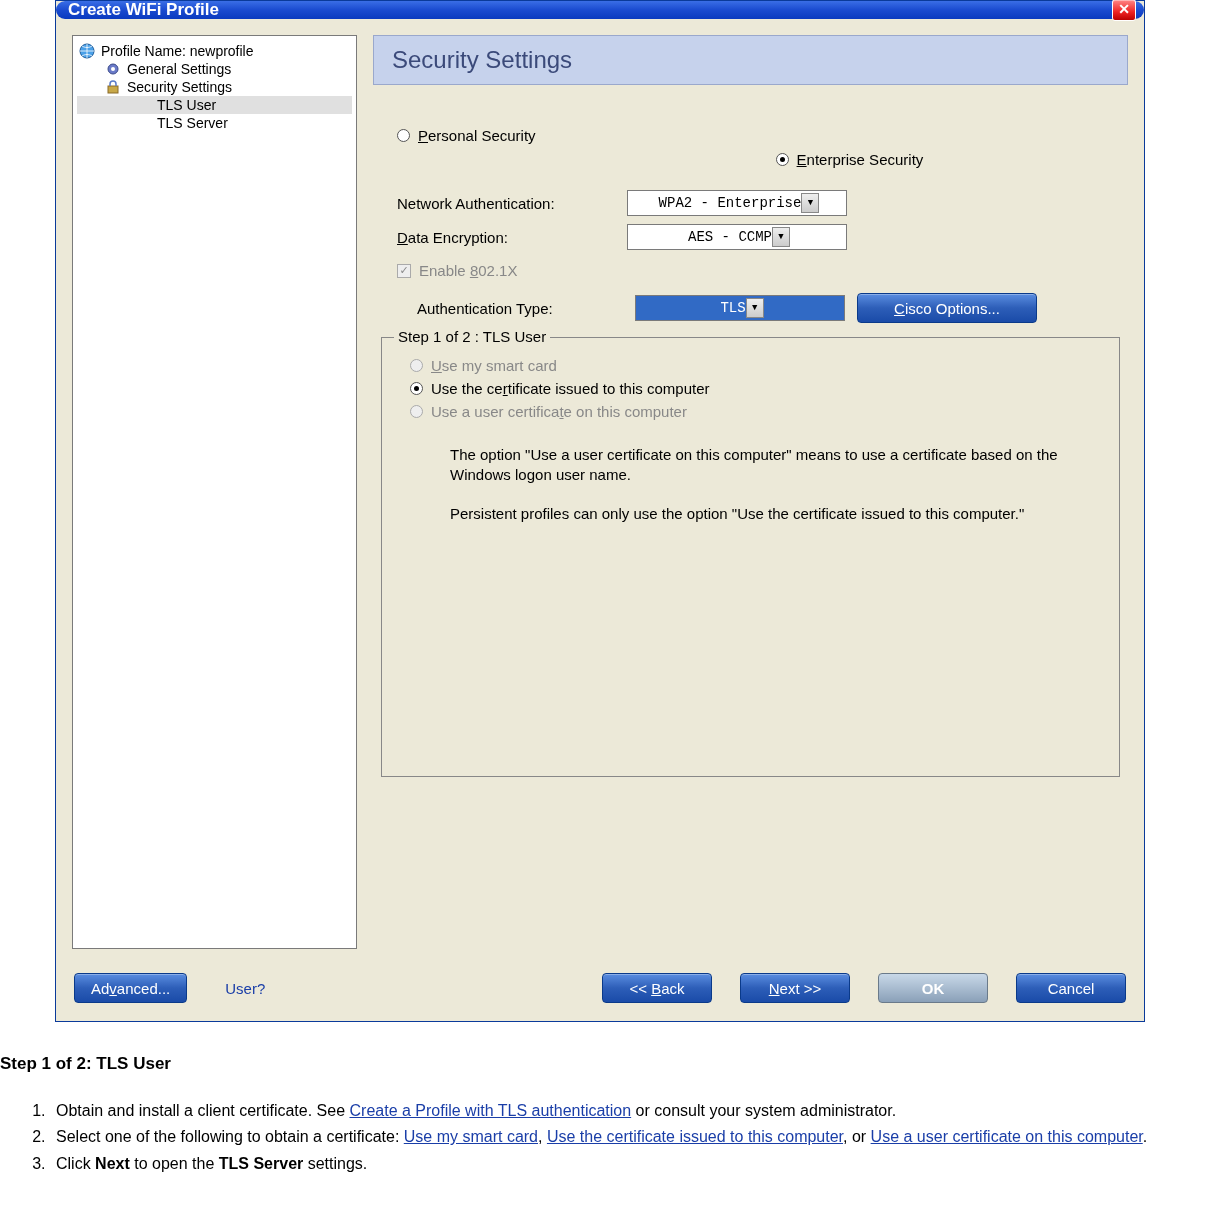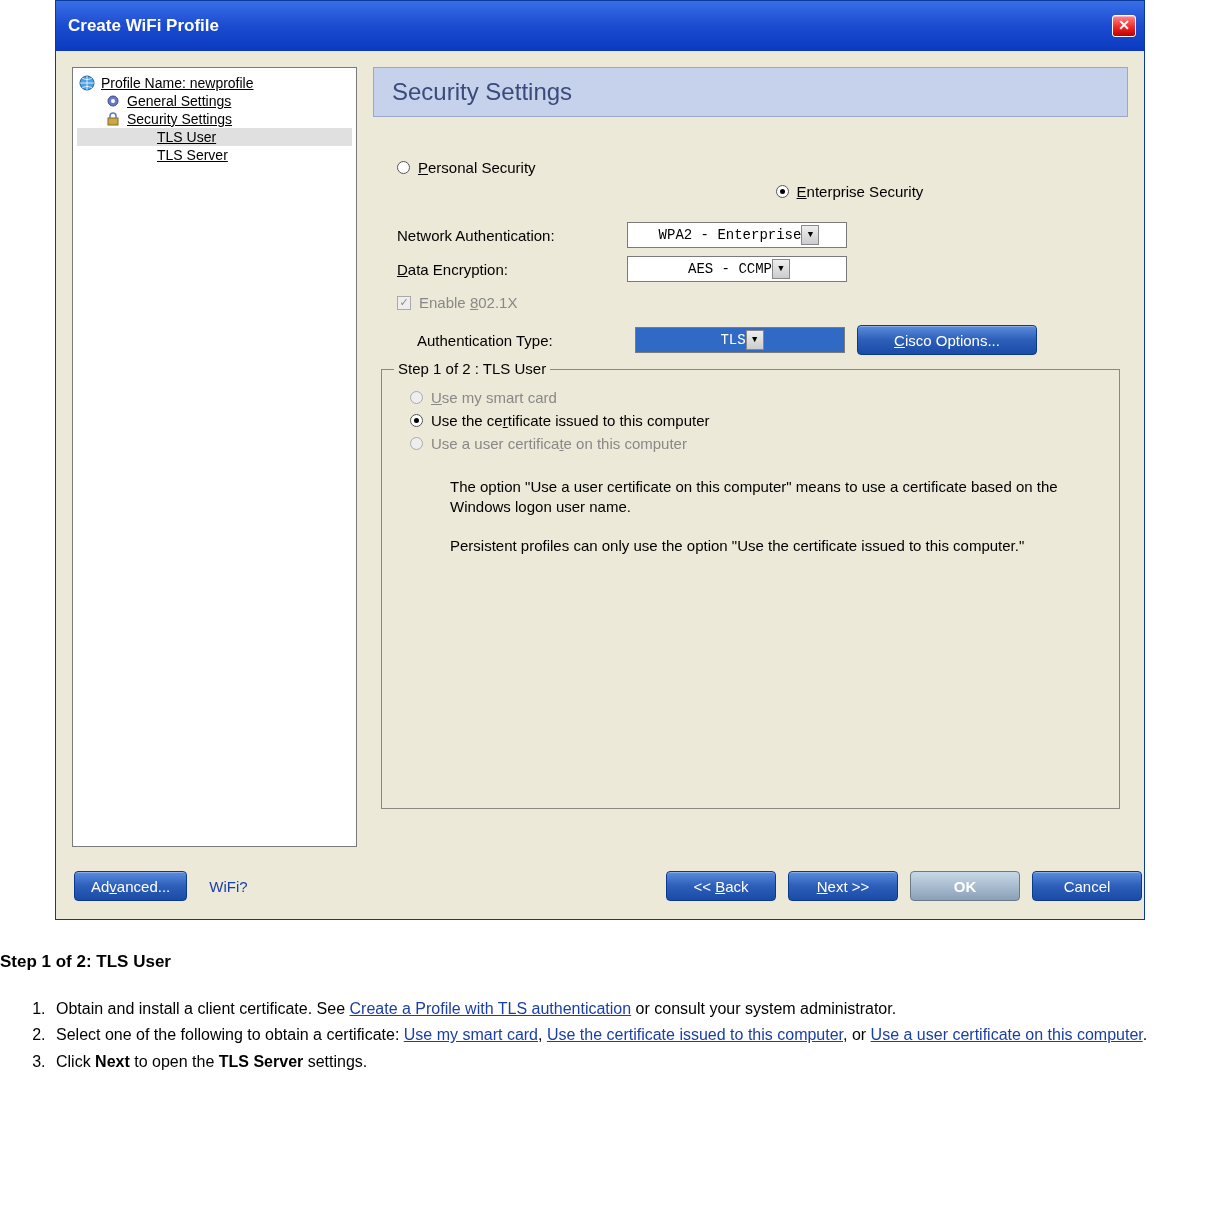--- a/index.html
+++ b/index.html
@@ -26,21 +26,22 @@
   }
   .titlebar {
     background: linear-gradient(to bottom, #3a6ee6 0%, #1a4bd0 50%, #0a3abf 100%);
     color: #fff;
     font-weight: bold;
     font-size: 17px;
     padding: 6px 8px 6px 12px;
     display: flex;
     align-items: center;
     justify-content: space-between;
-    height: 50px;
+    height: 18px;
+    border-radius: 14px;
   }
   .titlebar .close-btn {
     width: 24px;
     height: 22px;
     background: linear-gradient(to bottom, #f88 0%, #e22 60%, #b00 100%);
     border: 1px solid #fff;
     border-radius: 3px;
     color: #fff;
     font-weight: bold;
     font-size: 14px;
@@ -53,23 +54,22 @@
     display: flex;
     padding: 16px 16px 10px 16px;
     gap: 16px;
     background: #ece9d8;
   }
   .tree-panel {
     width: 285px;
     background: #fff;
     border: 1px solid #7a7a7a;
     padding: 6px 4px;
-    height: 780px;
+    height: 914px;
     font-size: 14px;
-    text-decoration: underline;
   }
   .tree-row {
     display: flex;
     align-items: center;
     gap: 6px;
     padding: 1px 2px;
     white-space: nowrap;
   }
   .tree-row.indent1 { padding-left: 28px; }
   .tree-row.indent2 { padding-left: 80px; }
@@ -233,22 +233,22 @@
   .cert-options .disabled-text { color: #888; }
   .explain {
     padding: 6px 20px 0 50px;
     font-size: 15px;
     line-height: 1.35;
   }
   .explain p { margin: 0 0 18px 0; }
   .footer-bar {
     display: flex;
     align-items: center;
-    padding: 14px 2px 18px 18px;
-    gap: 12px;
+    padding: 14px 18px 18px 18px;
+    gap: 28px;
     background: #ece9d8;
   }
   .footer-bar .spacer { flex: 1; }
   .help-link {
     color: #1a3ea8;
     font-size: 15px;
     margin-left: 10px;
     cursor: pointer;
   }
   
@@ -384,21 +384,21 @@
               <p>The option "Use a user certificate on this computer" means to use a certificate based on the Windows logon user name.</p>
               <p>Persistent profiles can only use the option "Use the certificate issued to this computer."</p>
             </div>
           </div>
 
         </div>
       </div>
 
       <div class="footer-bar">
         <button class="blue-btn">Ad<span class="underline">v</span>anced...</button>
-        <span class="help-link">WiFi?</span>
+        <span class="help-link">User?</span>
         <span class="spacer"></span>
         <button class="blue-btn">&lt;&lt; <span class="underline">B</span>ack</button>
         <button class="blue-btn"><span class="underline">N</span>ext &gt;&gt;</button>
         <button class="gray-btn">OK</button>
         <button class="blue-btn">Cancel</button>
       </div>
 
     </div>
   </div>
 

